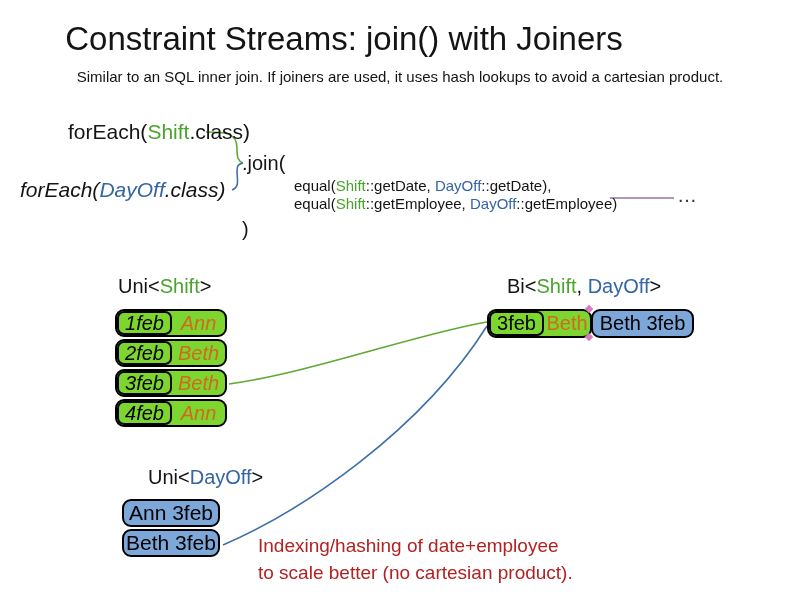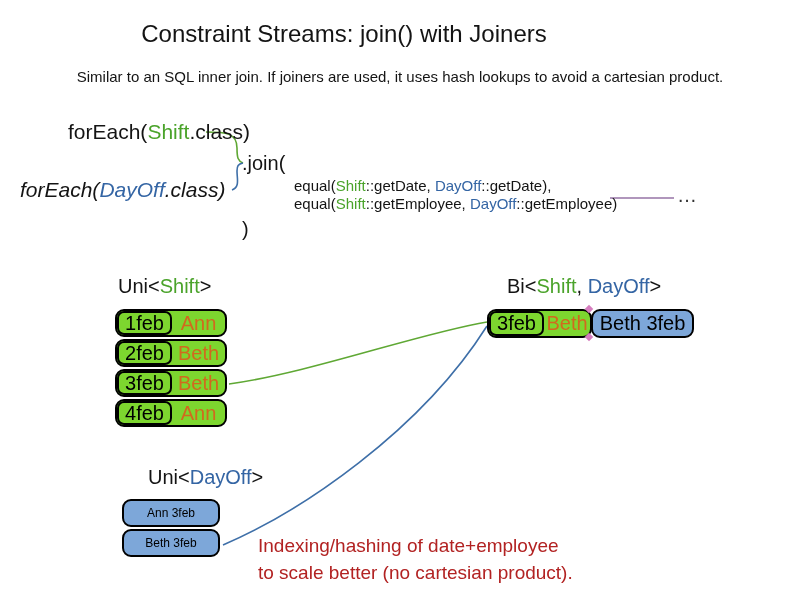--- a/index.html
+++ b/index.html
@@ -1,21 +1,21 @@
 <!DOCTYPE html>
 <html style="--shift-green: #4AA32A; --dayoff-blue: #3465A4; --employee-orange: #D2691E; --note-red: #B22222; --shift-box-fill: #7DD62F; --dayoff-box-fill: #7DA7D9; --connector-green: #5FA834; --connector-blue: #3E6FA8; --joiner-purple: #9673A6;"><head>
 <meta charset="utf-8">
 <style>
   html,body { margin:0; padding:0; background:#fff; }
   .slide {
     position:relative; width:800px; height:600px; background:#ffffff;
     font-family:"Liberation Sans", sans-serif; overflow:hidden; color:#111;
   }
   .abs { position:absolute; }
-  .slide-title { top:20px; left:0; width:688px; text-align:center; font-size:24px; color:#141414; z-index:2; }
+  .slide-title { top:20px; left:0; width:688px; text-align:center; font-size:33px; color:#141414; z-index:2; }
   .slide-subtitle { top:68px; left:0; width:800px; text-align:center; font-size:15px; color:#141414; z-index:2; }
 
   
   .code-line { font-size:21px; color:#141414; white-space:pre; z-index:2; }
   .foreach-shift { left:20px; top:120px;margin-left:48px; }
   .foreach-dayoff { left:20px; top:178px;font-style:italic; }
   .join-open { left:242px; top:152px; font-size:20px; }
   .join-close { left:242px; top:218px; font-size:20px; }
   .equal-line { font-size:15px; white-space:pre; z-index:2; color:#141414;margin-left:35px; }
   .equal-1 { left:259px; top:177px; }
@@ -31,21 +31,21 @@
   .ln-blue { stroke:var(--connector-blue,#3E6FA8); stroke-width:1.6; fill:none; }
   .ln-purple { stroke:var(--joiner-purple,#9673A6); stroke-width:1.5; fill:none; }
 
   
   .section-label { font-size:20px; color:#141414; white-space:pre; z-index:2; }
   .uni-shift-label { left:118px; top:275px; }
   .bi-label { left:507px; top:275px; }
   .uni-dayoff-label { left:108px; top:466px;margin-left:40px; }
 
   
-  .shift-table { left:115px; top:309px; z-index:2; }
+  .shift-table { left:115px; top:309px; z-index:2;font-style:italic; }
   .shift-row {
     display:flex; align-items:stretch; box-sizing:border-box;
     width:112px; height:28px; margin-bottom:2px;
     background:var(--shift-box-fill,#7DD62F); border:2px solid #000; border-radius:9px;
   }
   .date-cell {
     box-sizing:border-box; border:2px solid #000; border-radius:7px;
     min-width:55px; display:flex; align-items:center; justify-content:center;
     font-size:20px; color:#000; padding:0 2px;
   }
@@ -70,21 +70,21 @@
     width:6px; height:6px; background:#D57DBE; transform:rotate(45deg); z-index:3;
   }
   .glue-top { left:586px; top:306px; }
   .glue-bottom { left:586px; top:334px; }
 
   .dayoff-table { left:122px; top:499px; z-index:2; }
   .dayoff-row {
     box-sizing:border-box; width:98px; height:28px; margin-bottom:2px;
     background:var(--dayoff-box-fill,#7DA7D9); border:2px solid #000; border-radius:9px;
     display:flex; align-items:center; justify-content:center;
-    font-size:12px; color:#000;
+    font-size:21px; color:#000;
   }
 
   .note { left:258px; top:532px; font-size:19px; line-height:27px; color:var(--note-red,#B22222); z-index:2; white-space:pre; }
 </style>
 </head>
 <body>
 
 <div class="slide">
 
   <svg class="connectors" width="800" height="600" viewBox="0 0 800 600">

